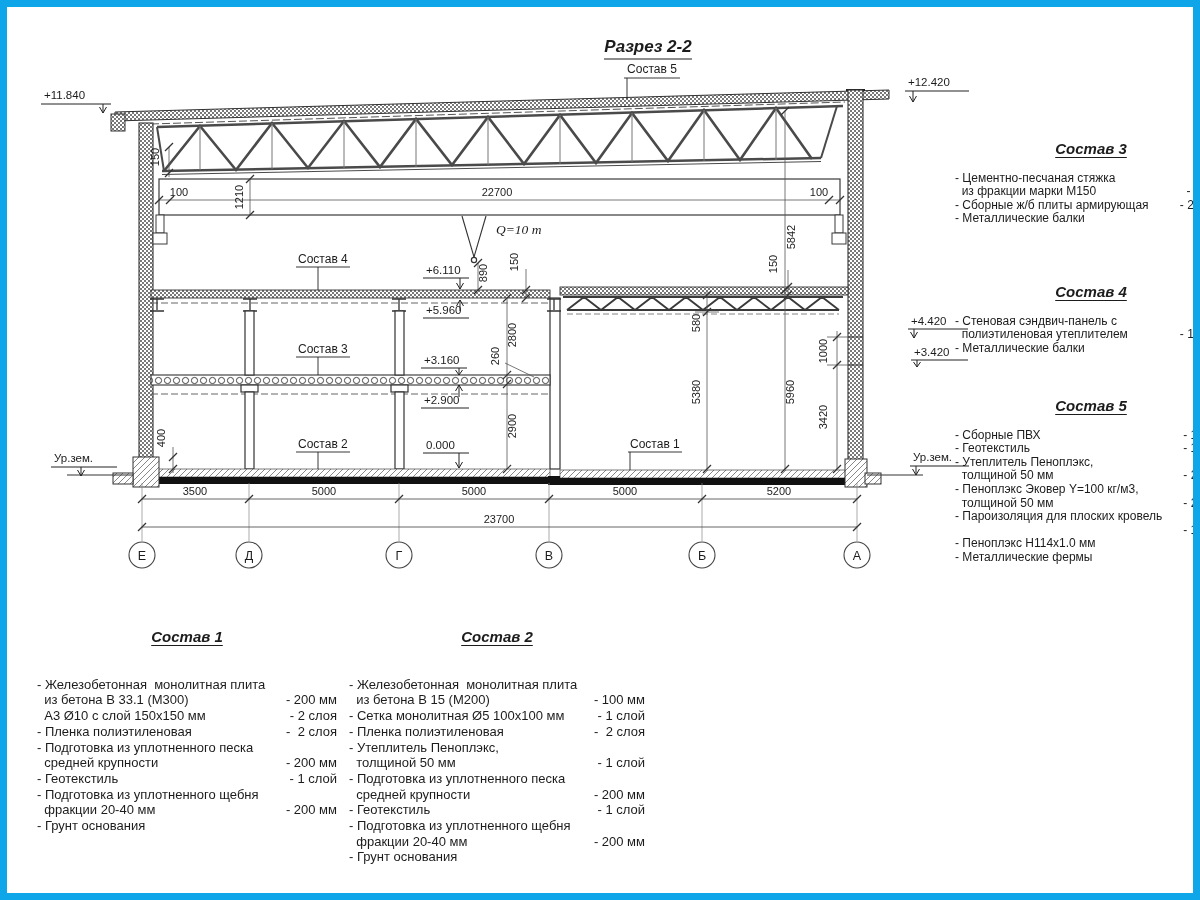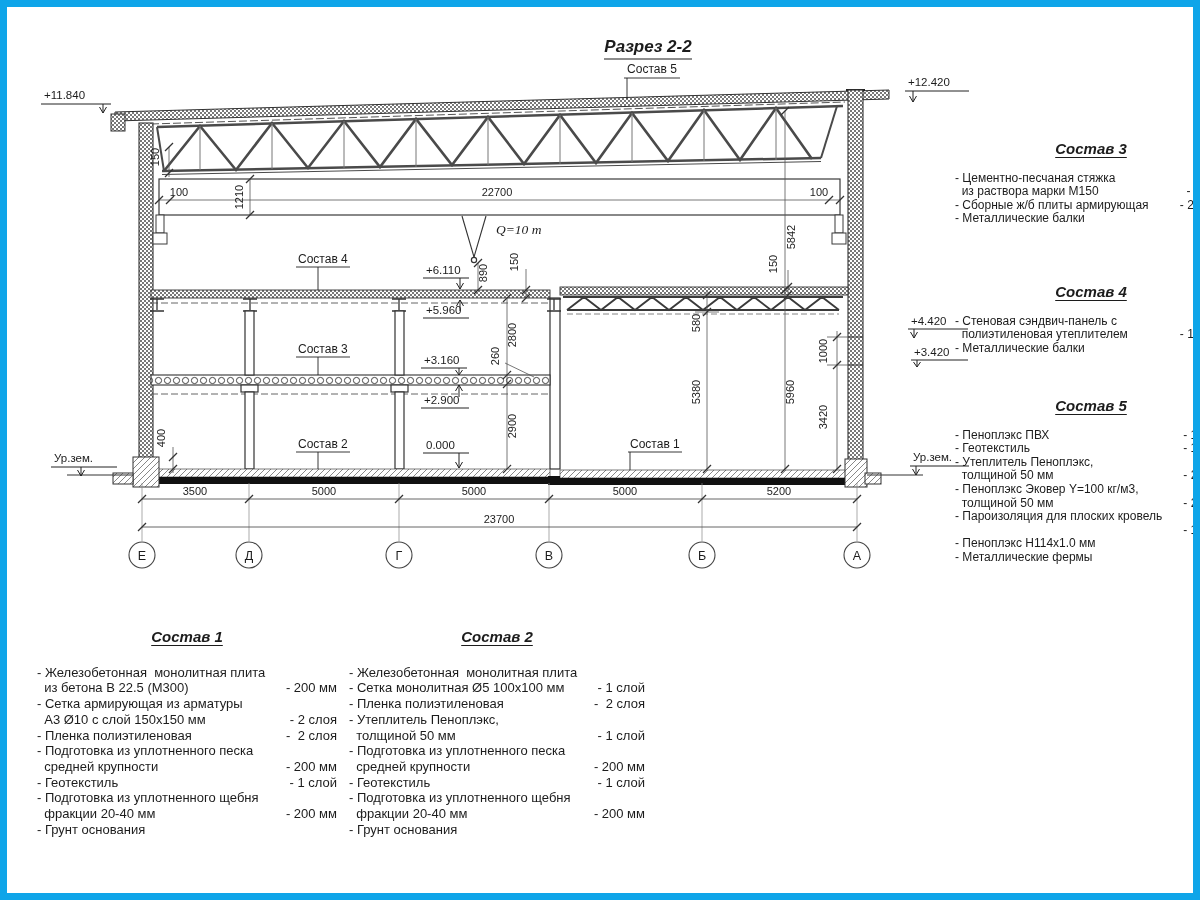--- a/index.html
+++ b/index.html
@@ -9,21 +9,21 @@
   svg text{font-family:"Liberation Sans",sans-serif;fill:#1c1c1c;}
   .dimtxt{font-size:11px;}
   .elevtxt{font-size:11.5px;}
   .callout{font-size:12px;}
   .axisletter{font-size:12.5px;}
   .titletxt{font-size:17px;font-style:italic;font-weight:600;}
   .qtxt{font-family:"Liberation Serif",serif;font-style:italic;font-size:13.5px;}
   .spec{position:absolute;}
   .spec h3{margin:0;font-size:15px;font-style:italic;font-weight:600;text-align:center;
            text-decoration:underline;text-underline-offset:3px;}
-  .spec .rows{margin-top:20px;}
+  .spec .rows{margin-top:32px;}
   .spec .row{display:flex;justify-content:space-between;white-space:pre;}
   .spec-left{width:300px;font-size:13px;line-height:15.7px;}
   .spec-right{width:272px;font-size:12px;line-height:13.6px;}
   .spec-right .rows{margin-top:16px;}
 </style>
 </head>
 <body>
 
 <div class="page">
 
@@ -346,77 +346,77 @@
     </g>
   </g>
 </svg>
 
 
 <div class="spec spec-left" style="left:30px;top:622px;">
   <h3>Состав 1</h3>
   <div class="rows">
 
   <div class="row"><span class="t">- Железобетонная  монолитная плита</span><span class="v"></span></div>
-        <div class="row"><span class="t">  из бетона В 22.5 (М300)</span><span class="v">- 200 мм</span></div>
-        <div class="row"><span class="t">- Сетка армирующая из арматуры</span><span class="v"></span></div>
+        <div class="row"><span class="t">  из бетона В 33.1 (М300)</span><span class="v">- 200 мм</span></div>
         <div class="row"><span class="t">  А3 Ø10 с слой 150х150 мм</span><span class="v">- 2 слоя</span></div>
         <div class="row"><span class="t">- Пленка полиэтиленовая</span><span class="v">-  2 слоя</span></div>
         <div class="row"><span class="t">- Подготовка из уплотненного песка</span><span class="v"></span></div>
         <div class="row"><span class="t">  средней крупности</span><span class="v">- 200 мм</span></div>
         <div class="row"><span class="t">- Геотекстиль</span><span class="v">- 1 слой</span></div>
         <div class="row"><span class="t">- Подготовка из уплотненного щебня</span><span class="v"></span></div>
         <div class="row"><span class="t">  фракции 20-40 мм</span><span class="v">- 200 мм</span></div>
         <div class="row"><span class="t">- Грунт основания</span><span class="v"></span></div>
       </div>
 </div>
 
 <div class="spec spec-left" style="left:342px;top:622px;width:296px;">
   <h3>Состав 2</h3>
   <div class="rows">
 
   <div class="row"><span class="t">- Железобетонная  монолитная плита</span><span class="v"></span></div>
+        <div class="row"><span class="t">  из бетона В 15 (М200)</span><span class="v">- 100 мм</span></div>
         <div class="row"><span class="t">- Сетка монолитная Ø5 100х100 мм</span><span class="v">- 1 слой</span></div>
         <div class="row"><span class="t">- Пленка полиэтиленовая</span><span class="v">-  2 слоя</span></div>
         <div class="row"><span class="t">- Утеплитель Пеноплэкс,</span><span class="v"></span></div>
         <div class="row"><span class="t">  толщиной 50 мм</span><span class="v">- 1 слой</span></div>
         <div class="row"><span class="t">- Подготовка из уплотненного песка</span><span class="v"></span></div>
         <div class="row"><span class="t">  средней крупности</span><span class="v">- 200 мм</span></div>
         <div class="row"><span class="t">- Геотекстиль</span><span class="v">- 1 слой</span></div>
         <div class="row"><span class="t">- Подготовка из уплотненного щебня</span><span class="v"></span></div>
         <div class="row"><span class="t">  фракции 20-40 мм</span><span class="v">- 200 мм</span></div>
         <div class="row"><span class="t">- Грунт основания</span><span class="v"></span></div>
       </div>
 </div>
 
 <div class="spec spec-right" style="left:948px;top:135px;">
   <h3>Состав 3</h3>
   <div class="rows">
 
   <div class="row"><span class="t">- Цементно-песчаная стяжка</span><span class="v"></span></div>
-        <div class="row"><span class="t">  из раствора марки М150</span><span class="v">- 40 мм</span></div>
+        <div class="row"><span class="t">  из фракции марки М150</span><span class="v">- 40 мм</span></div>
         <div class="row"><span class="t">- Сборные ж/б плиты армирующая</span><span class="v">- 220 мм</span></div>
         <div class="row"><span class="t">- Металлические балки</span><span class="v"></span></div>
       </div>
 </div>
 
 <div class="spec spec-right" style="left:948px;top:278px;">
   <h3>Состав 4</h3>
   <div class="rows">
 
   <div class="row"><span class="t">- Стеновая сэндвич-панель с</span><span class="v"></span></div>
         <div class="row"><span class="t">  полиэтиленовая утеплителем</span><span class="v">- 150 мм</span></div>
         <div class="row"><span class="t">- Металлические балки</span><span class="v"></span></div>
       </div>
 </div>
 
 <div class="spec spec-right" style="left:948px;top:392px;">
   <h3>Состав 5</h3>
   <div class="rows">
 
-  <div class="row"><span class="t">- Пеноплэкс ПВХ</span><span class="v">- 1 слой</span></div>
+  <div class="row"><span class="t">- Сборные ПВХ</span><span class="v">- 1 слой</span></div>
         <div class="row"><span class="t">- Геотекстиль</span><span class="v">- 1 слой</span></div>
         <div class="row"><span class="t">- Утеплитель Пеноплэкс,</span><span class="v"></span></div>
         <div class="row"><span class="t">  толщиной 50 мм</span><span class="v">- 2 слоя</span></div>
         <div class="row"><span class="t">- Пеноплэкс Эковер Y=100 кг/м3,</span><span class="v"></span></div>
         <div class="row"><span class="t">  толщиной 50 мм</span><span class="v">- 2 слоя</span></div>
         <div class="row"><span class="t">- Пароизоляция для плоских кровель</span><span class="v"></span></div>
         <div class="row"><span class="t"></span><span class="v">- 1 слой</span></div>
         <div class="row"><span class="t">- Пеноплэкс Н114х1.0 мм</span><span class="v"></span></div>
         <div class="row"><span class="t">- Металлические фермы</span><span class="v"></span></div>
       </div>

